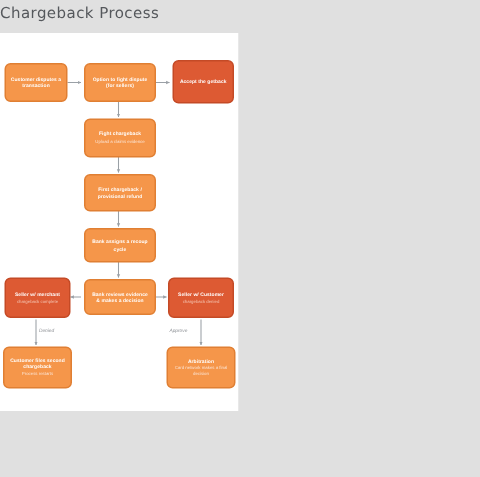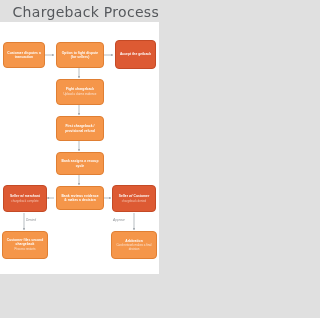--- a/index.html
+++ b/index.html
@@ -21,22 +21,22 @@
     width: 159px;
     height: 252px;
     background: #ffffff;
     overflow: hidden;
   }
   #title {
     position: absolute;
     left: 0;
     top: 4px;
     width: 159px;
-    text-align: right;
-    font-size: 14px;
+    text-align: left;
+    font-size: 10px;
     font-weight: 400;
     letter-spacing: 0.3px;
     color: #55585c;
     font-family: "DejaVu Sans", sans-serif;
   }
   .node {
     position: absolute;
     box-sizing: border-box;
     border-radius: 4px;
     display: flex;

